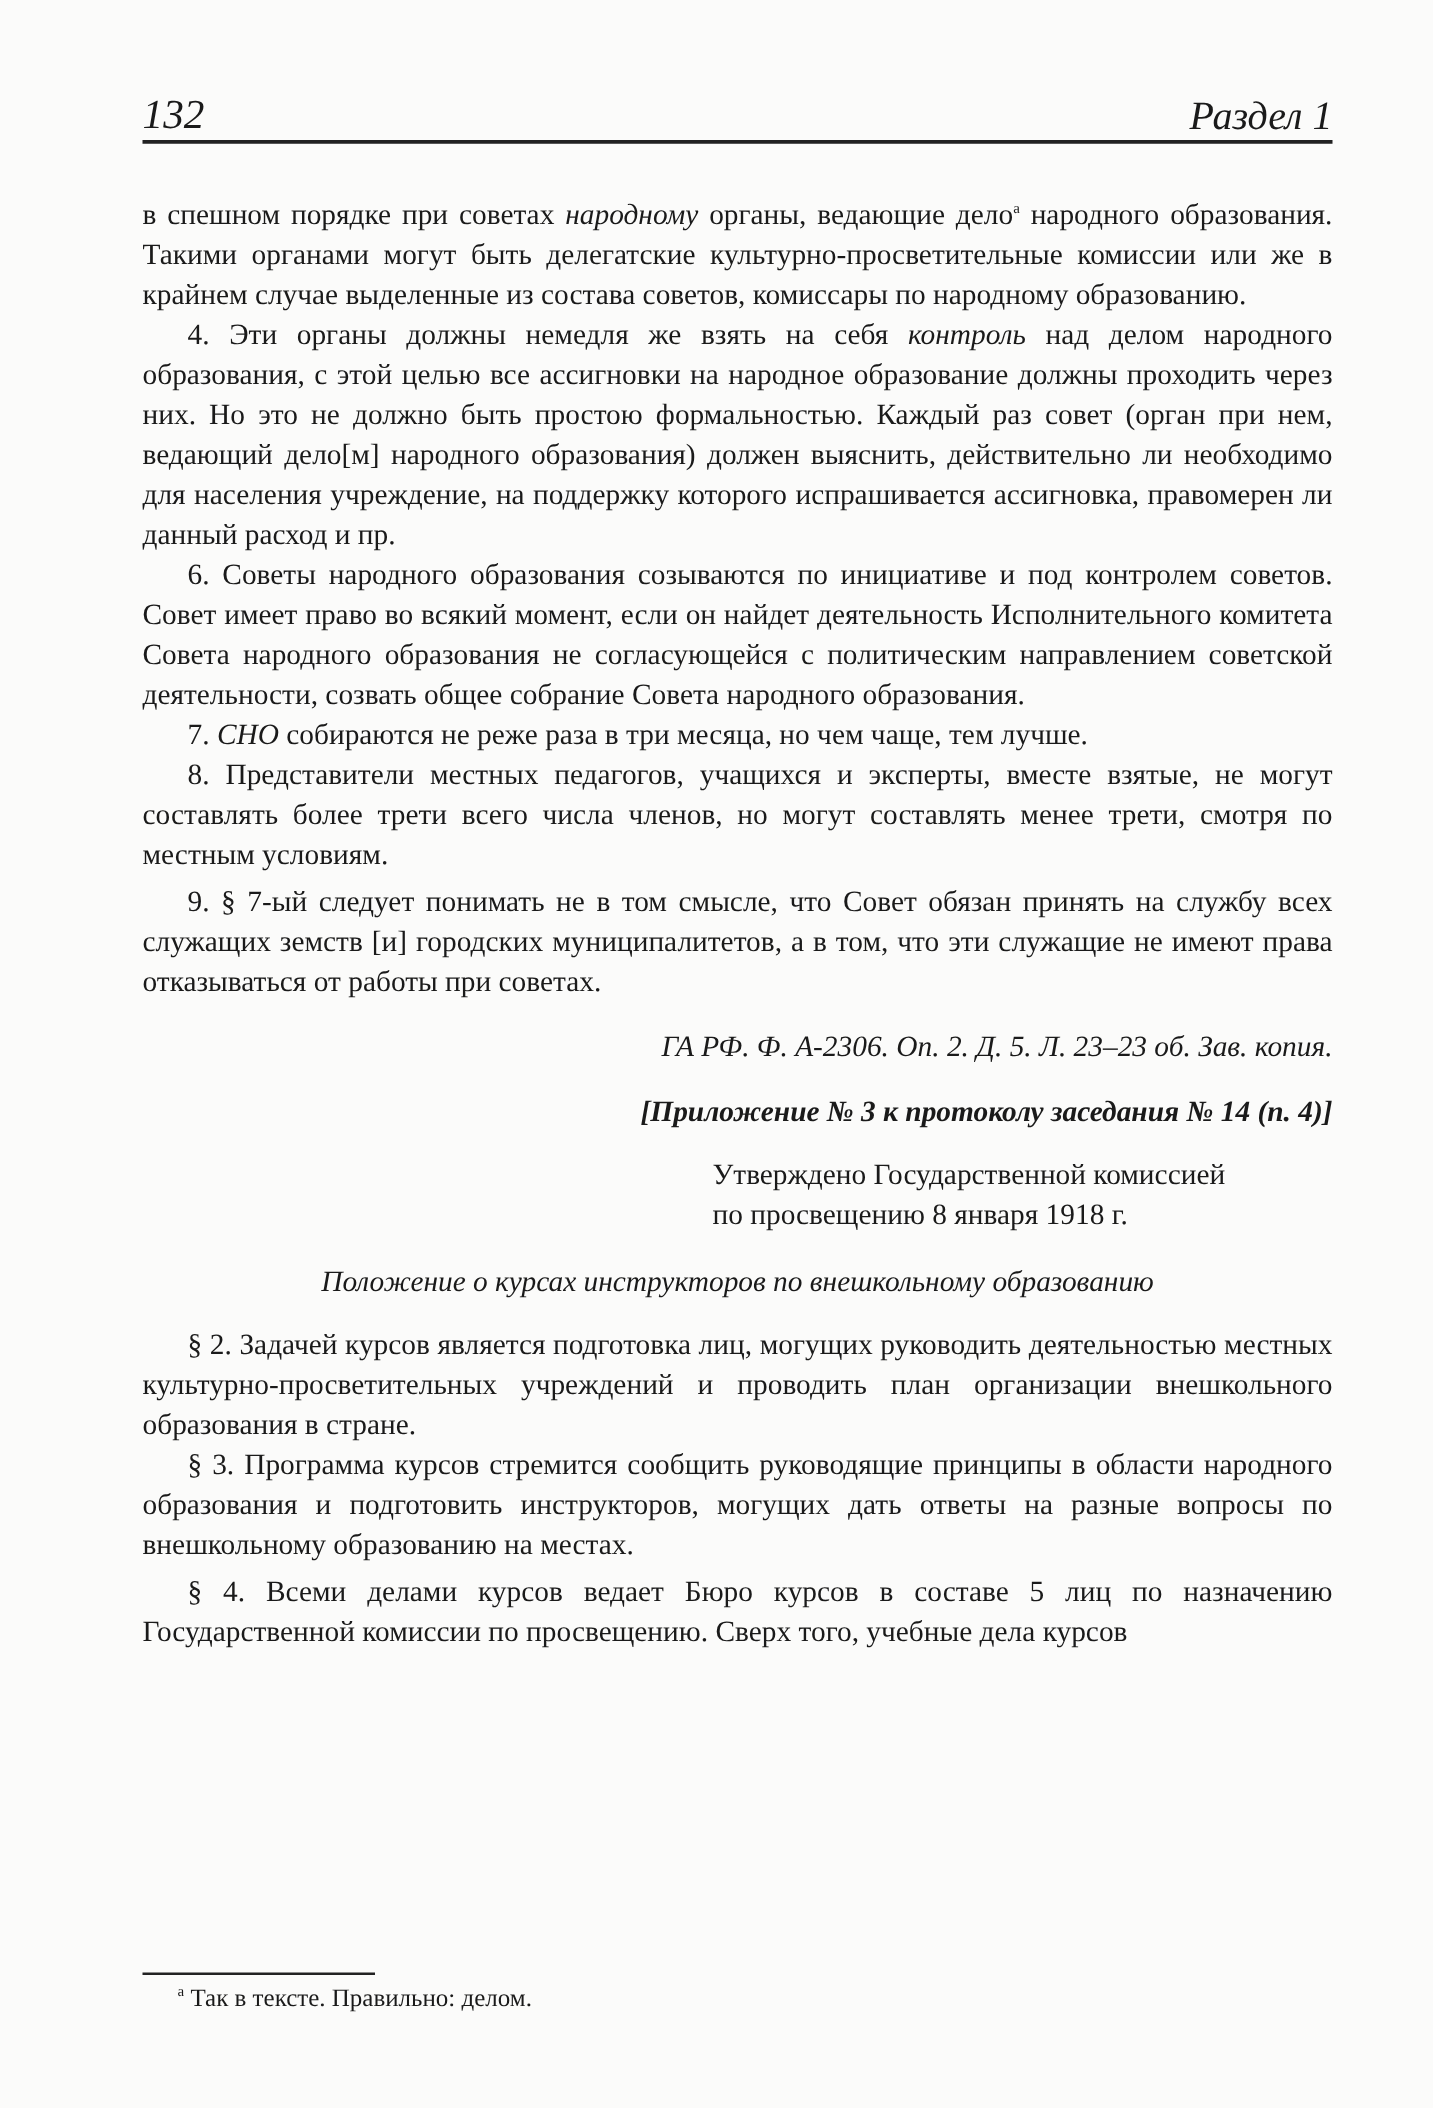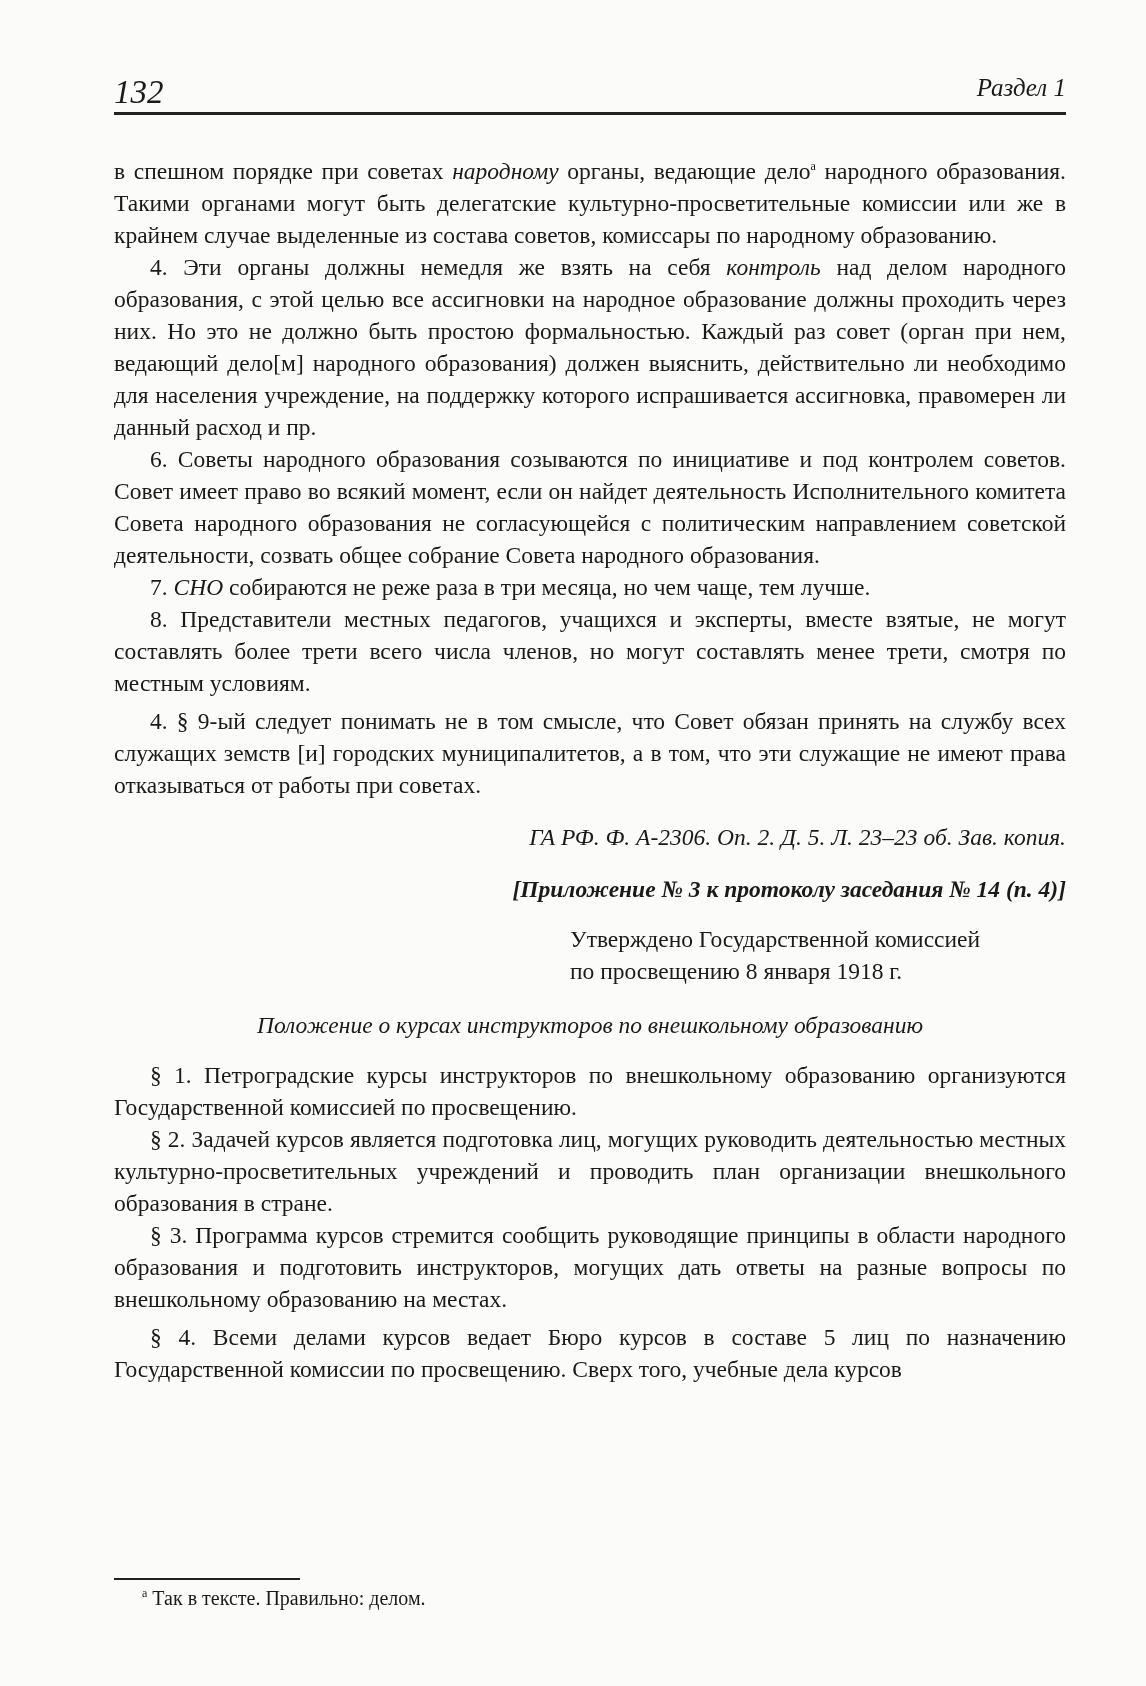--- a/index.html
+++ b/index.html
@@ -4,21 +4,21 @@
   <style>
     html, body { margin: 0; padding: 0; }
     body {
       width: 1146px; height: 1686px; background: #fbfbfa; color: #1a1a1a;
       font-family: "Liberation Serif", "DejaVu Serif", serif;
       position: relative; overflow: hidden;
     }
     .page { position: absolute; left: 114px; top: 0; width: 952px; }
     .header { position: absolute; top: 74px; left: 0; width: 952px; height: 40px; }
     .page-num { position: absolute; left: 0; top: 0; font-style: italic; font-size: 33px; }
-    .section { position: absolute; right: 0; top: 0; font-style: italic; font-size: 25px; }
+    .section { position: absolute; right: 0; top: 0; font-style: italic; font-size: 32px; }
     .rule { position: absolute; left: 0; top: 112px; width: 952px; height: 3px; background: #222; }
     .text { position: absolute; left: 0; top: 150px; width: 952px; font-size: 23.5px; line-height: 32px; }
     .p { margin: 0; text-align: justify; text-indent: 36px; }
     .p.noindent { text-indent: 0; }
     .src { margin: 20px 0 0 36px; font-style: italic; text-align: right; }
     .annex { margin: 20px 0 0 0; text-align: right; font-style: italic; font-weight: bold; }
     .approved { margin: 18px 0 0 0; padding-left: 456px; text-indent: 0; }
     .doc-title { margin: 22px 0 18px 0; text-align: center; font-style: italic; }
     .gap { margin-top: 6px; }
     .fn-rule { position: absolute; left: 0; top: 1578px; width: 186px; height: 1.5px; background: #222; }
@@ -40,31 +40,30 @@
 
     <p class="p"><span>4. Эти органы должны немедля же взять на себя </span><em>контроль</em><span> над делом народного образования, с этой целью все ассигновки на народное образование должны проходить через них. Но это не должно быть простою формальностью. Каждый раз совет (орган при нем, ведающий дело[м] народного образования) должен выяснить, действительно ли необходимо для населения учреждение, на поддержку которого испрашивается ассигновка, правомерен ли данный расход и пр.</span></p>
 
 
     <p class="p">6. Советы народного образования созываются по инициативе и под контролем советов. Совет имеет право во всякий момент, если он найдет деятельность Исполнительного комитета Совета народного образования не согласующейся с политическим направлением советской деятельности, созвать общее собрание Совета народного образования.</p>
 
     <p class="p"><span>7. </span><em>СНО</em><span> собираются не реже раза в три месяца, но чем чаще, тем лучше.</span></p>
 
     <p class="p">8. Представители местных педагогов, учащихся и эксперты, вместе взятые, не могут составлять более трети всего числа членов, но могут составлять менее трети, смотря по местным условиям.</p>
 
-    <p class="p gap">4. § 9-ый следует понимать не в том смысле, что Совет обязан принять на службу всех служащих земств [и] городских муниципалитетов, а в том, что эти служащие не имеют права отказываться от работы при советах.</p>
+    <p class="p gap">9. § 7-ый следует понимать не в том смысле, что Совет обязан принять на службу всех служащих земств [и] городских муниципалитетов, а в том, что эти служащие не имеют права отказываться от работы при советах.</p>
 
     <p class="src">ГА РФ. Ф. А-2306. Оп. 2. Д. 5. Л. 23–23 об. Зав. копия.</p>
 
     <p class="annex">[Приложение № 3 к протоколу заседания № 14 (п. 4)]</p>
 
     <p class="approved"><span>Утверждено Государственной комиссией</span><br><span>по просвещению 8 января 1918 г.</span></p>
 
     <p class="doc-title">Положение о курсах инструкторов по внешкольному образованию</p>
 
-    <p class="p">§ 1. Петроградские курсы инструкторов по внешкольному образованию организуются Государственной комиссией по просвещению.</p>
     <p class="p">§ 2. Задачей курсов является подготовка лиц, могущих руководить деятельностью местных культурно-просветительных учреждений и проводить план организации внешкольного образования в стране.</p>
     <p class="p">§ 3. Программа курсов стремится сообщить руководящие принципы в области народного образования и подготовить инструкторов, могущих дать ответы на разные вопросы по внешкольному образованию на местах.</p>
     <p class="p gap">§ 4. Всеми делами курсов ведает Бюро курсов в составе 5 лиц по назначению Государственной комиссии по просвещению. Сверх того, учебные дела курсов</p>
   </div>
 
   <div class="fn-rule"></div>
   <div class="footnote"><sup>а</sup><span> Так в тексте. Правильно: делом.</span></div>
 </div>
 
 </body></html>

